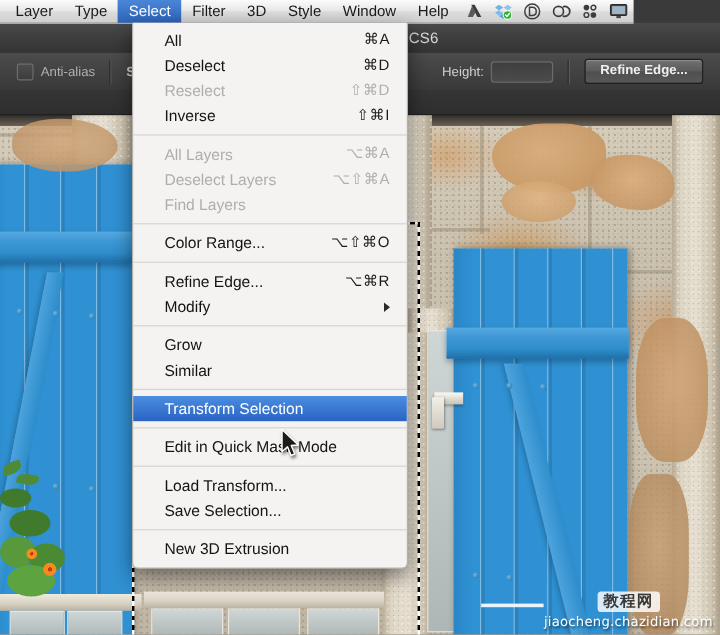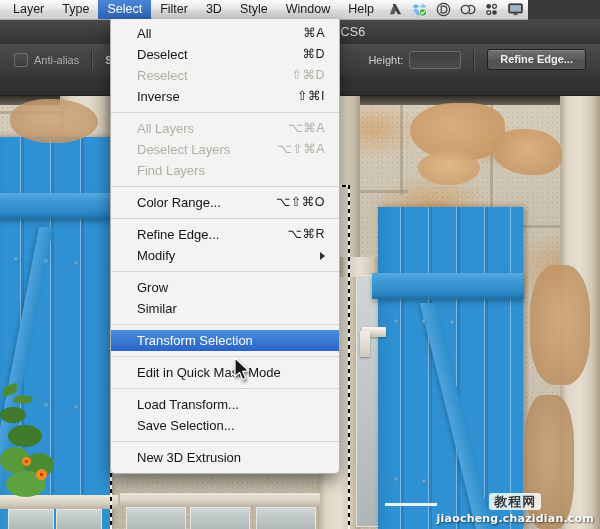--- a/index.html
+++ b/index.html
@@ -253,21 +253,21 @@
     font-size:21px;font-weight:bold;color:#ffffff;
     text-shadow:1px 1px 2px rgba(0,0,0,.55);
     letter-spacing:1px;line-height:1;
   }
   .wm-box{
     background:rgba(255,255,255,.82);
     color:#3a3a3a;font-size:13px;font-weight:bold;
     padding:2px 5px;border-radius:3px;letter-spacing:1px;line-height:1;
   }
   .wm-url{
-    font-size:11px;color:#ffffff;font-weight:bold;
+    font-size:11px;color:#ffffff;font-weight:normal;
     text-shadow:1px 1px 2px rgba(0,0,0,.6);
     margin-top:2px;letter-spacing:.2px;
   }
   .wm-bar{
     position:absolute;left:-52px;bottom:19px;width:52px;height:3px;
     background:#ffffff;opacity:.9;
   }
 </style>
 </head>
 <body>

